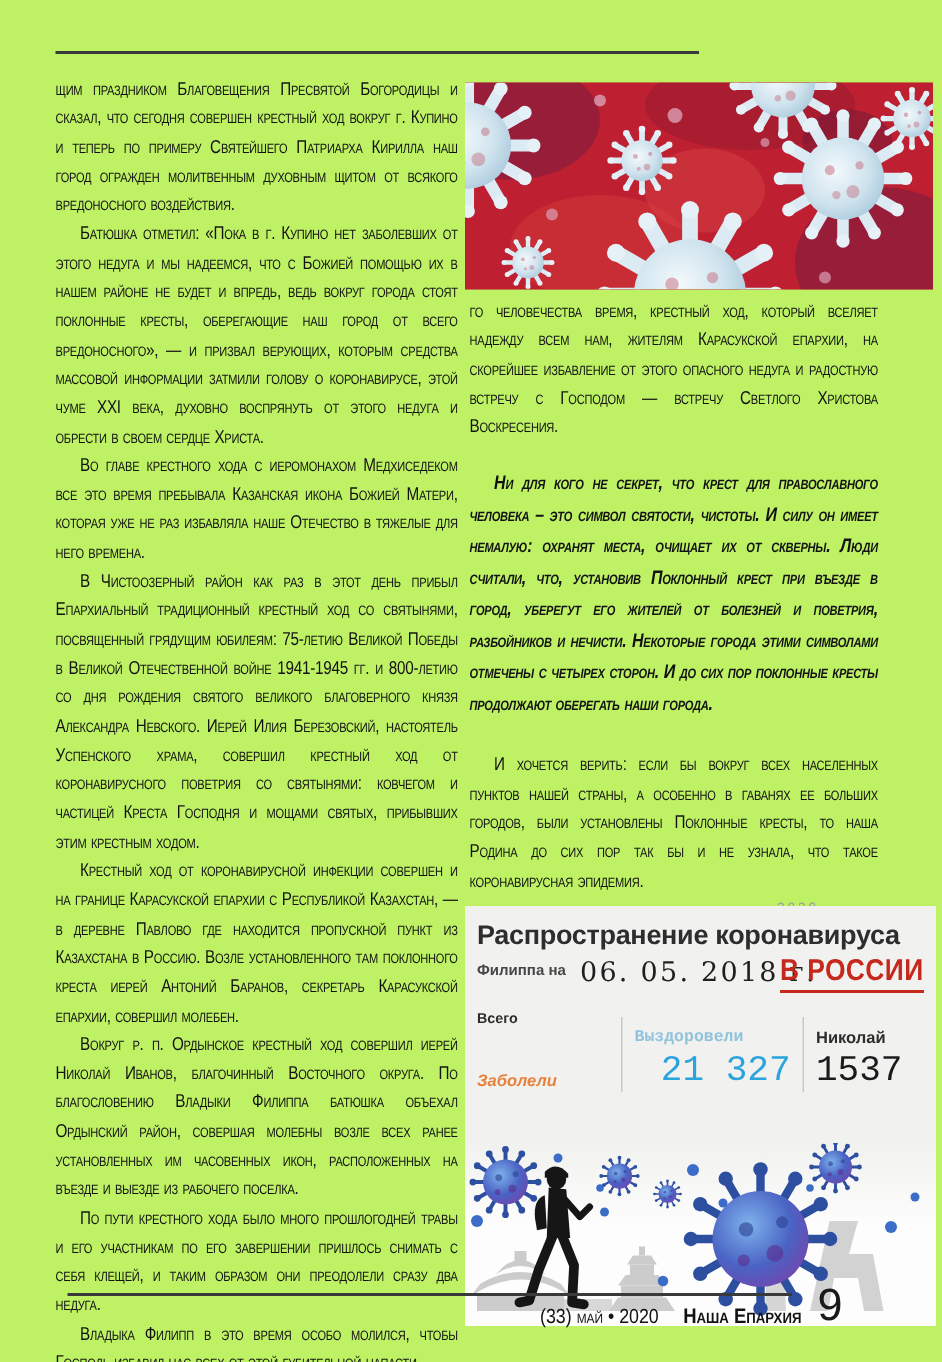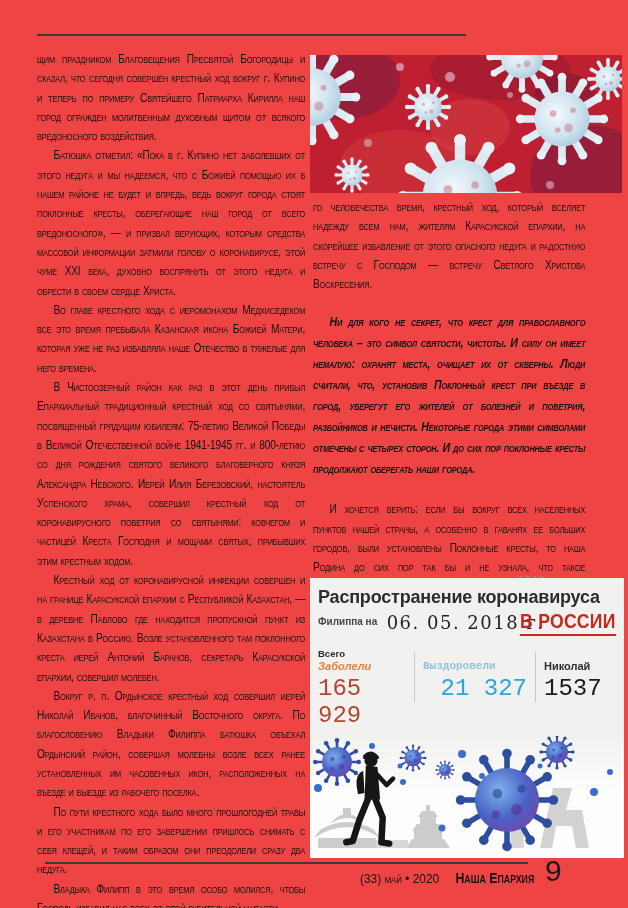--- a/index.html
+++ b/index.html
@@ -1,16 +1,16 @@
 <!DOCTYPE html>
 <html><head>
 <meta charset="utf-8">
 <style>
   html,body{margin:0;padding:0;background:#ffffff;}
-  .page{position:relative;width:628px;height:908px;background:#ef4444;overflow:hidden;
+  .page{position:relative;width:628px;height:908px;background:#bef264;overflow:hidden;
         font-family:"Liberation Sans",sans-serif;color:#111;}
   .top-rule{position:absolute;left:37px;top:34px;width:429px;height:2px;background:#3a3a3a;}
 
   
   .col{position:absolute;transform:scaleX(0.82);transform-origin:0 0;}
   .col-left{left:37px;top:50px;width:327px;}
   .col-right{left:313px;top:198px;width:332px;}
   .para{margin:0;text-align:justify;font-size:12.4px;line-height:19.3px;
         font-variant:small-caps;letter-spacing:-0.2px;word-spacing:0.4px;
         text-indent:20px;color:#121212;}
@@ -18,35 +18,35 @@
   .italic-para{font-style:italic;font-weight:bold;font-size:13px;line-height:21px;margin-top:17px;}
   .hope-para{margin-top:21px;}
   .credit{margin:16px 0 0 0;text-align:right;font-style:italic;font-weight:bold;
           font-size:12px;font-variant:small-caps;}
 
   
   .top-photo{position:absolute;left:310px;top:55px;width:312px;height:138px;overflow:hidden;background:#bf2031;}
   .top-photo svg{display:block;}
 
   
-  .infographic{position:absolute;left:310px;top:578px;width:314px;height:280px;background:#f1f1ef;}
+  .infographic{position:absolute;left:310px;top:604px;width:314px;height:280px;background:#f1f1ef;}
   .crop-text{position:absolute;top:-4px;left:208px;height:4px;overflow:hidden;
              font-size:9px;color:#9a9a9a;letter-spacing:2px;}
   .ig-title{padding:9px 0 0 8px;font-size:18px;font-weight:bold;color:#2d2d2d;
             letter-spacing:-0.2px;white-space:nowrap;}
   .ig-dateline{position:relative;height:32px;padding:4px 0 0 8px;}
   .ig-date-label{font-size:10px;font-weight:bold;color:#464646;vertical-align:4px;}
   .ig-date{font-family:"DejaVu Serif",serif;font-size:18px;color:#1f1f1f;
            margin-left:5px;letter-spacing:1.5px;}
   .ig-region{position:absolute;right:8px;top:2px;font-size:20px;font-weight:bold;
              color:#c5281c;border-bottom:2.5px solid #c5281c;padding-bottom:1px;
              transform:scaleX(0.88);transform-origin:100% 0;letter-spacing:0.3px;}
   .ig-stats{display:flex;padding:4px 8px 0 8px;}
   .stat{display:flex;flex-direction:column;}
-  .stat-1{width:88px;} .stat-2{width:104px;} .stat-3{width:72px;}
+  .stat-1{width:88px;gap:29px;} .stat-2{width:104px;} .stat-3{width:72px;}
   .vdiv{width:1px;background:#c9c9c9;margin:4px 8px 0 8px;height:50px;}
   .stat-prefix{height:12px;font-size:9.5px;font-weight:bold;color:#2d2d2d;}
   .stat-label{font-size:11px;font-weight:bold;}
   .stat-1 .stat-label{color:#e8813c;font-style:italic;}
   .stat-2 .stat-label{color:#92c3dd;font-family:Liberation Mono, monospace;}
   .stat-3 .stat-label{color:#2d2d2d;}
   .stat-value{font-family:Liberation Mono, monospace;font-size:24px;margin-top:3px;}
   .stat-1 .stat-value{color:#b8432e;}
   .stat-2 .stat-value{color:#2ba3dc;text-align:right;}
   .stat-3 .stat-value{color:#1b1b1b;}

